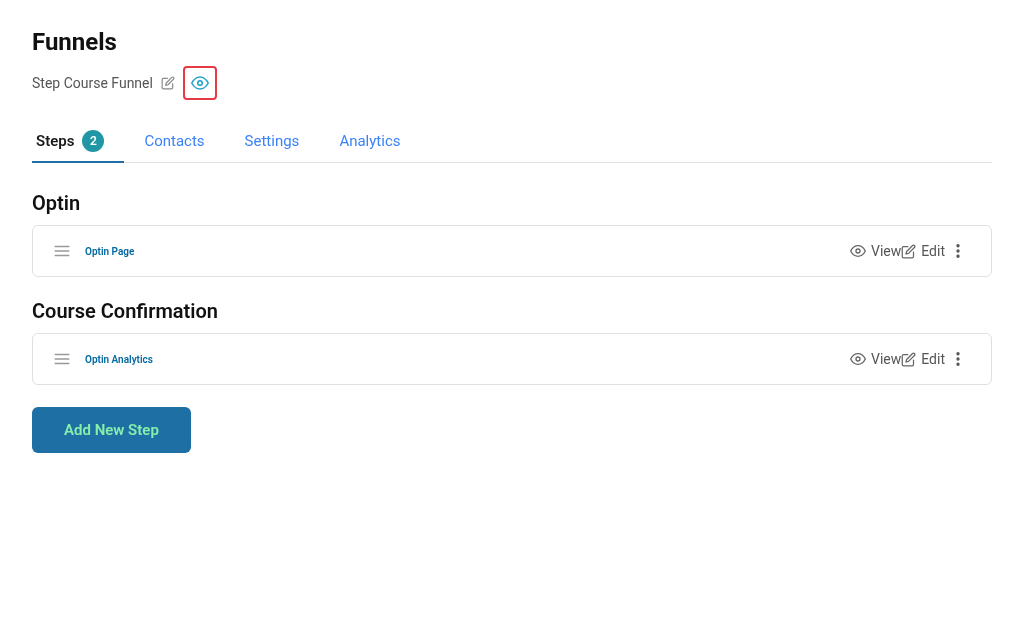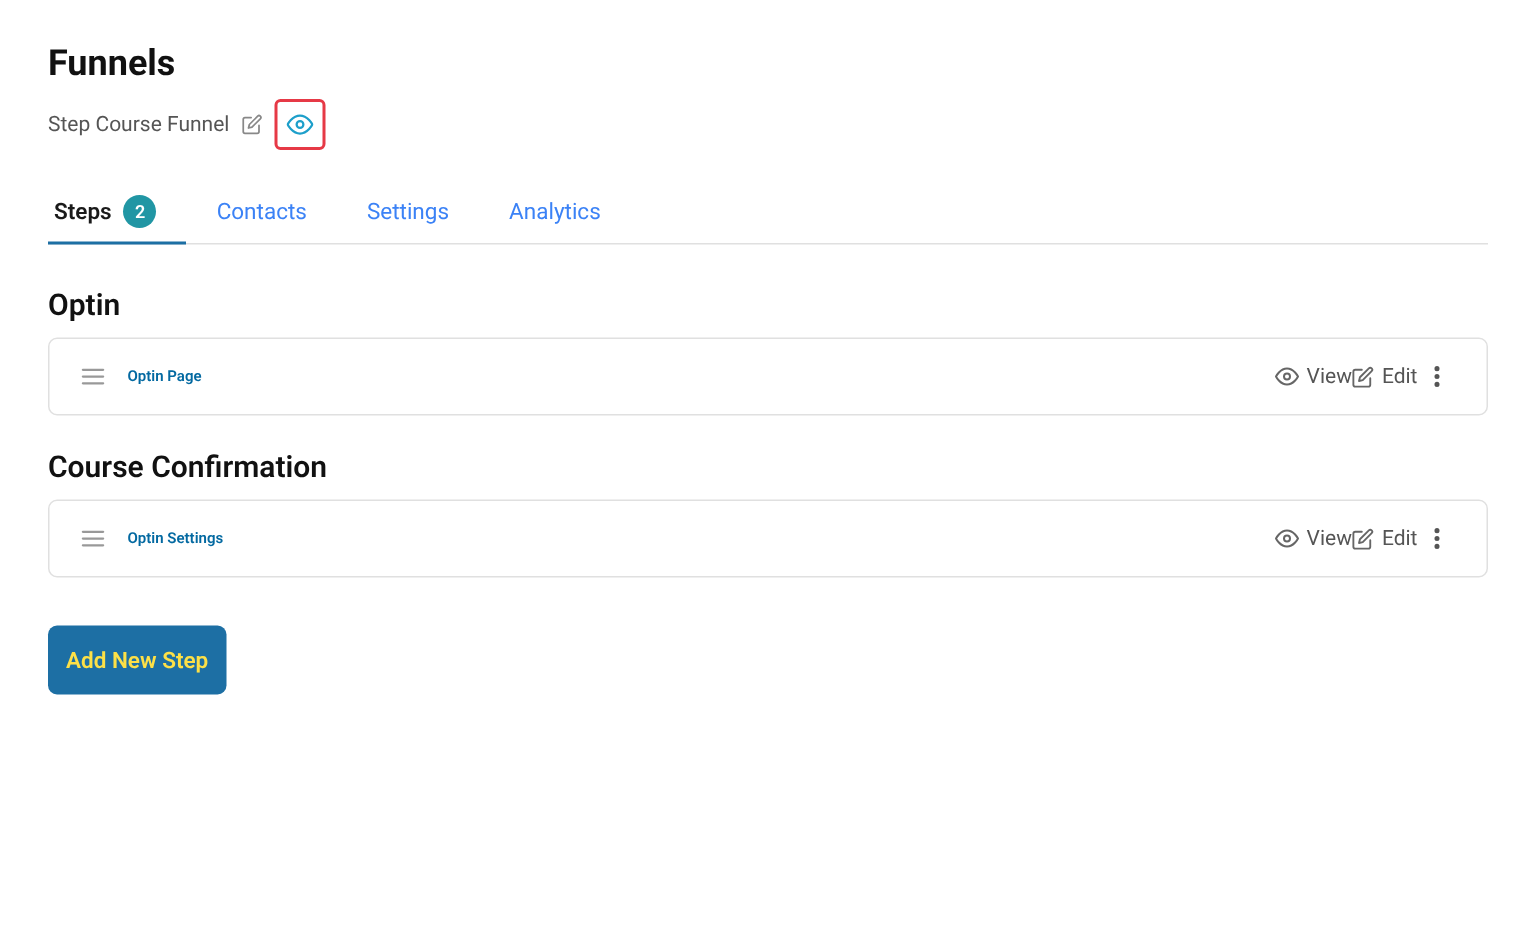--- a/index.html
+++ b/index.html
@@ -186,29 +186,28 @@
       display: flex;
       align-items: center;
     }
 
     .section-block {
       margin-bottom: 14px;
     }
 
     .add-step-btn {
       background: #1d6fa4;
-      color: #fde047;
+      color: #86efac;
       border: none;
       border-radius: 6px;
-      padding: 14px 12px;
+      padding: 14px 32px;
       font-size: 15px;
       font-weight: 600;
       cursor: pointer;
       font-family: inherit;
-      margin-top: 10px;
     }
   </style>
 </head>
 <body>
 
 <div class="page-container">
 
   
   <h1 class="page-title">Funnels</h1>
 
@@ -291,21 +290,21 @@
     <div class="section-label">Course Confirmation</div>
     <div class="step-card">
       <div class="step-card-left">
         <span class="drag-icon">
           <svg width="18" height="18" viewBox="0 0 24 24" fill="none" stroke="#999" stroke-width="2" stroke-linecap="round" stroke-linejoin="round">
             <line x1="3" y1="6" x2="21" y2="6"></line>
             <line x1="3" y1="12" x2="21" y2="12"></line>
             <line x1="3" y1="18" x2="21" y2="18"></line>
           </svg>
         </span>
-        <span class="step-name">Optin Settings</span>
+        <span class="step-name">Optin Analytics</span>
       </div>
       <div class="step-card-right">
         <button class="action-btn">
           <svg width="16" height="16" viewBox="0 0 24 24" fill="none" stroke="#666" stroke-width="2" stroke-linecap="round" stroke-linejoin="round">
             <path d="M1 12s4-8 11-8 11 8 11 8-4 8-11 8-11-8-11-8z"></path>
             <circle cx="12" cy="12" r="3"></circle>
           </svg>
           <span>View</span>
         </button>
         <button class="action-btn">

